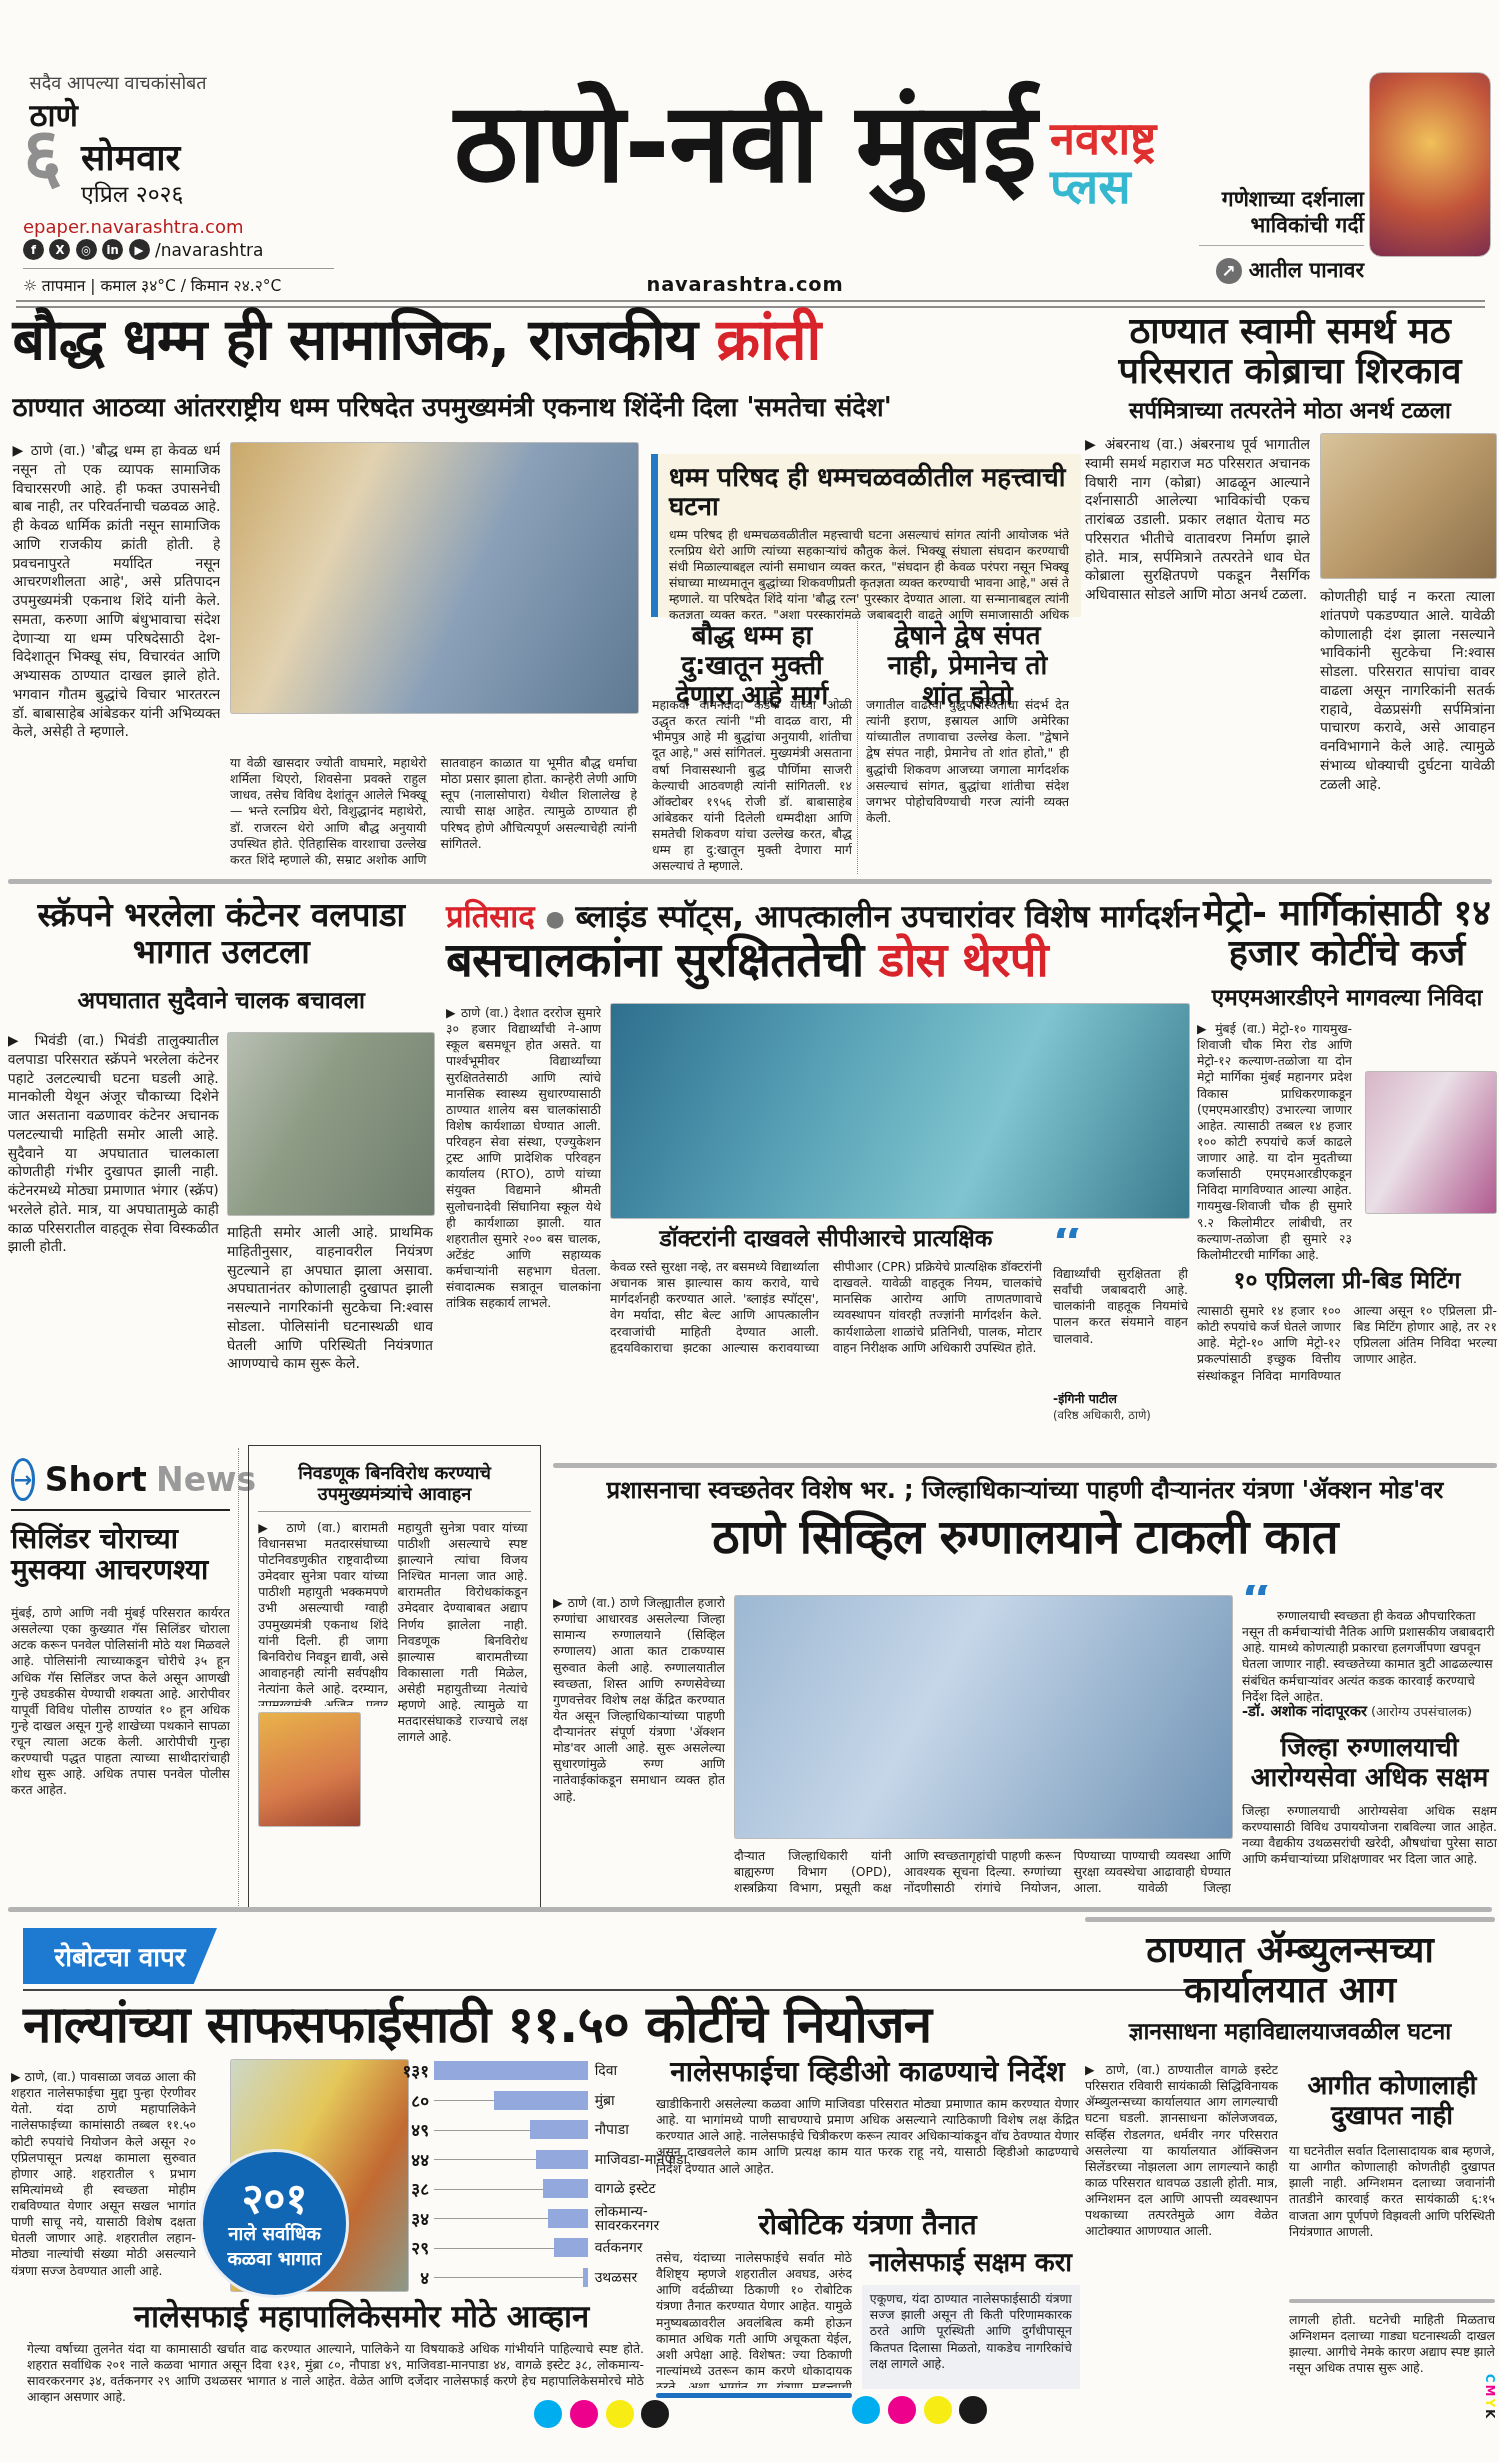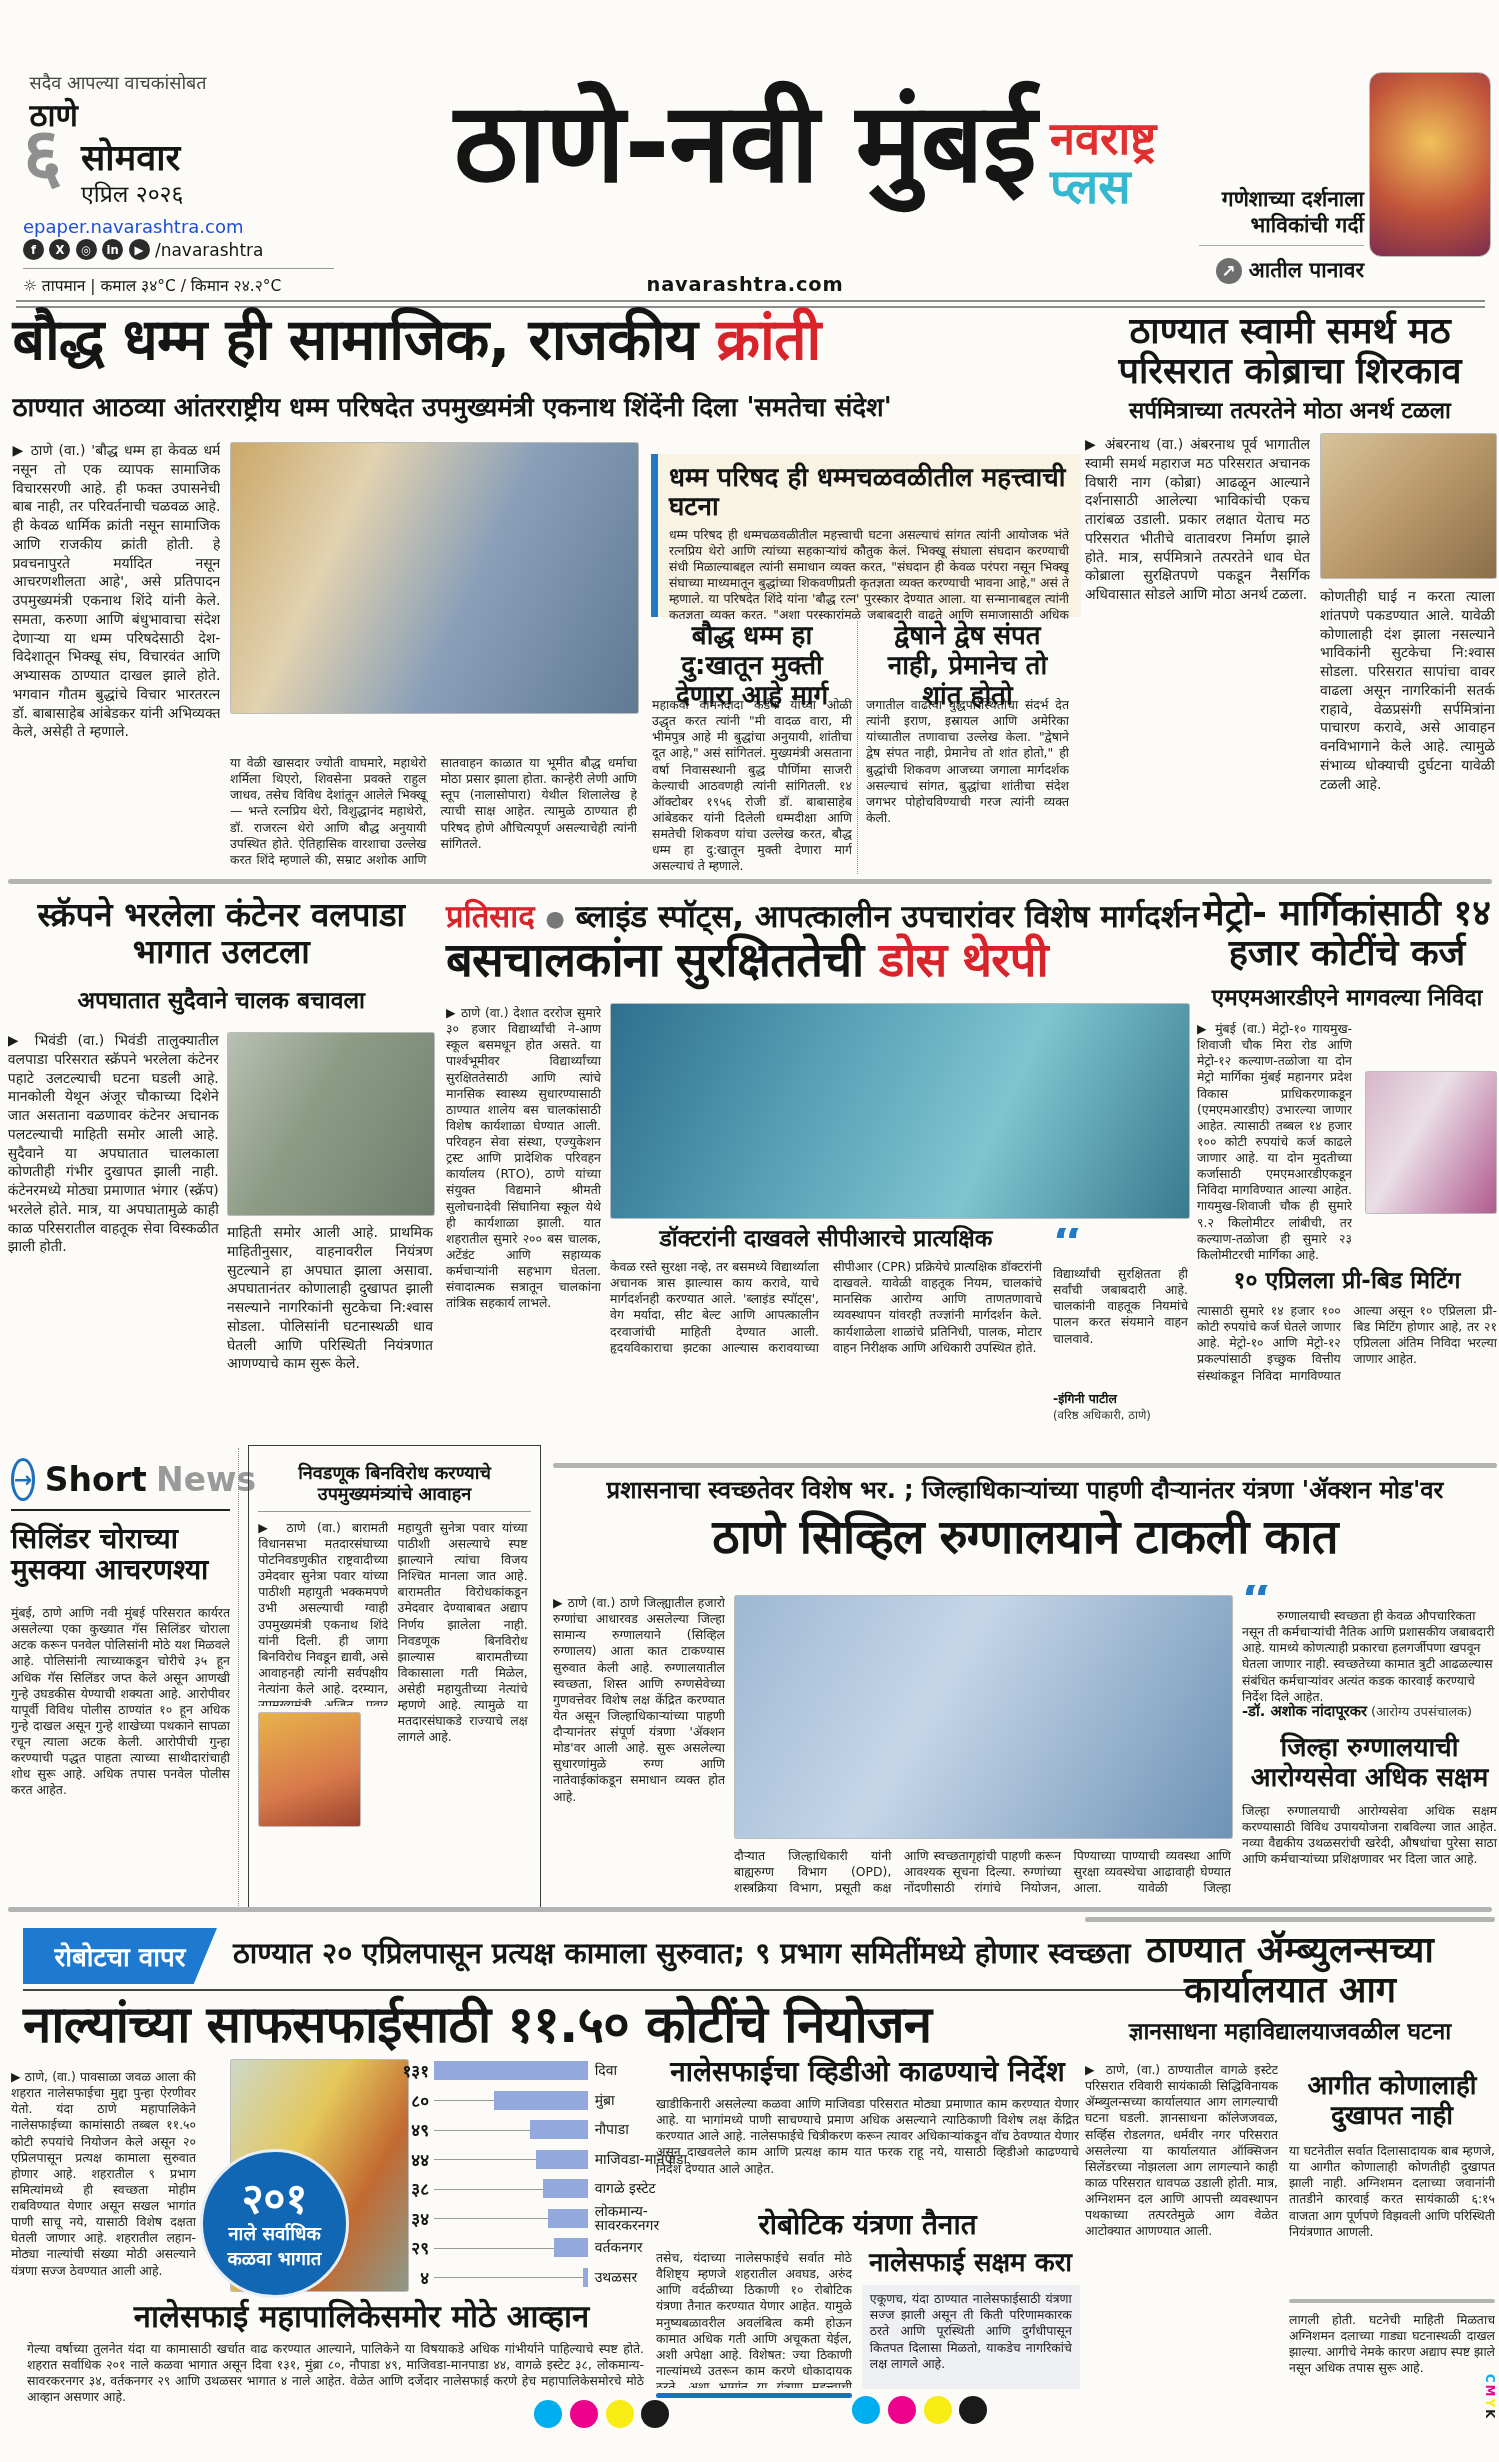--- a/index.html
+++ b/index.html
@@ -46,21 +46,21 @@
 </head>
 <body>
 
 <div class="page">
 
   <div class="abs" style="left:29.5px;top:70px;font-size:18px;color:#444;">सदैव आपल्या वाचकांसोबत</div>
   <div class="abs" style="left:29.5px;top:93px;font-size:31px;font-weight:bold;">ठाणे</div>
   <div class="abs" style="left:23px;top:118px;font-size:75px;font-weight:bold;color:#8f8f8f;line-height:1;">६</div>
   <div class="abs" style="left:81px;top:132px;font-size:36px;font-weight:bold;">सोमवार</div>
   <div class="abs" style="left:81px;top:177px;font-size:23px;">एप्रिल २०२६</div>
-  <div class="abs" style="left:23px;top:216px;font-size:18px;color:#1d4ed8;">epaper.navarashtra.com</div>
+  <div class="abs" style="left:23px;top:216px;font-size:18px;color:#b91c1c;">epaper.navarashtra.com</div>
   <div class="abs social" style="left:23px;top:239px;">
     <i>f</i>
     <i>X</i>
     <i>◎</i>
     <i>in</i>
     <i>▶</i>
     <span style="font-size:17px;">/navarashtra</span>
   </div>
   <div class="abs" style="left:23px;top:268px;width:311px;border-top:1.2px solid #999;padding-top:4.7px;font-size:15.5px;">
     <span>☼</span>
@@ -177,21 +177,20 @@
     <span class="qattr" style="font-size:14.7px;">-डॉ. अशोक नांदापूरकर</span>
     <span style="font-size:13px;color:#333;">(आरोग्य उपसंचालक)</span>
   </div>
   <div class="abs subcolhead" style="left:1242px;top:1733px;width:255px;font-size:26px;">जिल्हा रुग्णालयाची आरोग्यसेवा अधिक सक्षम</div>
   <div class="abs body-sm" style="left:1242px;top:1803px;width:255px;height:104px;">जिल्हा रुग्णालयाची आरोग्यसेवा अधिक सक्षम करण्यासाठी विविध उपाययोजना राबविल्या जात आहेत. नव्या वैद्यकीय उथळसरांची खरेदी, औषधांचा पुरेसा साठा आणि कर्मचाऱ्यांच्या प्रशिक्षणावर भर दिला जात आहे.</div>
   <div class="abs body-sm" style="left:734px;top:1848px;width:497px;height:59px;column-count:3;column-gap:12.4px;">दौऱ्यात जिल्हाधिकारी यांनी बाह्यरुग्ण विभाग (OPD), शस्त्रक्रिया विभाग, प्रसूती कक्ष आणि स्वच्छतागृहांची पाहणी करून आवश्यक सूचना दिल्या. रुग्णांच्या नोंदणीसाठी रांगांचे नियोजन, पिण्याच्या पाण्याची व्यवस्था आणि सुरक्षा व्यवस्थेचा आढावाही घेण्यात आला. यावेळी जिल्हा शल्यचिकित्सक, वैद्यकीय अधिकारी आणि प्रशासकीय कर्मचारी उपस्थित होते. त्रुटी दूर करण्यासाठी कालबद्ध कार्यक्रम आखण्यात आला असून अहवाल सादर करण्याचे निर्देशही देण्यात आले आहेत.</div>
 
   <div class="abs rule-gray" style="left:7.8px;top:1907px;width:1484px;"></div>
 
   <div class="abs label-blue" style="left:23px;top:1928px;width:194px;height:56px;font-size:26px;">रोबोटचा वापर</div>
-  <div class="abs deck" style="left:233px;top:1936px;width:955px;font-size:29px;">ठाण्यात २० एप्रिलपासून प्रत्यक्ष कामाला सुरुवात; ९ प्रभाग समितींमध्ये होणार स्वच्छता</div>
   <div class="abs" style="left:23px;top:1989px;width:1164px;border-top:2.3px solid #444;"></div>
   <div class="abs h-xxl" style="left:23px;top:1997px;width:1164px;font-size:51px;white-space:nowrap;">नाल्यांच्या साफसफाईसाठी ११.५० कोटींचे नियोजन</div>
   <div class="abs body-sm" style="left:11px;top:2069px;width:185px;height:371px;">▶ ठाणे, (वा.) पावसाळा जवळ आला की शहरात नालेसफाईचा मुद्दा पुन्हा ऐरणीवर येतो. यंदा ठाणे महापालिकेने नालेसफाईच्या कामांसाठी तब्बल ११.५० कोटी रुपयांचे नियोजन केले असून २० एप्रिलपासून प्रत्यक्ष कामाला सुरुवात होणार आहे. शहरातील ९ प्रभाग समित्यांमध्ये ही स्वच्छता मोहीम राबविण्यात येणार असून सखल भागांत पाणी साचू नये, यासाठी विशेष दक्षता घेतली जाणार आहे. शहरातील लहान-मोठ्या नाल्यांची संख्या मोठी असल्याने यंत्रणा सज्ज ठेवण्यात आली आहे.</div>
   <div class="abs photo" style="left:230px;top:2059px;width:177px;height:231px;background:linear-gradient(120deg,#cdd8c8,#e4c75a 38%,#c26a32 68%,#8c9a8a);"></div>
   <div class="abs circle-blue" style="left:200px;top:2149px;width:143px;height:143px;">
     <div style="font-size:42px;font-weight:bold;line-height:1;">२०१</div>
     <div style="font-size:18.6px;font-weight:bold;">नाले सर्वाधिक</div>
     <div style="font-size:18.6px;font-weight:bold;">कळवा भागात</div>
   </div>
 

